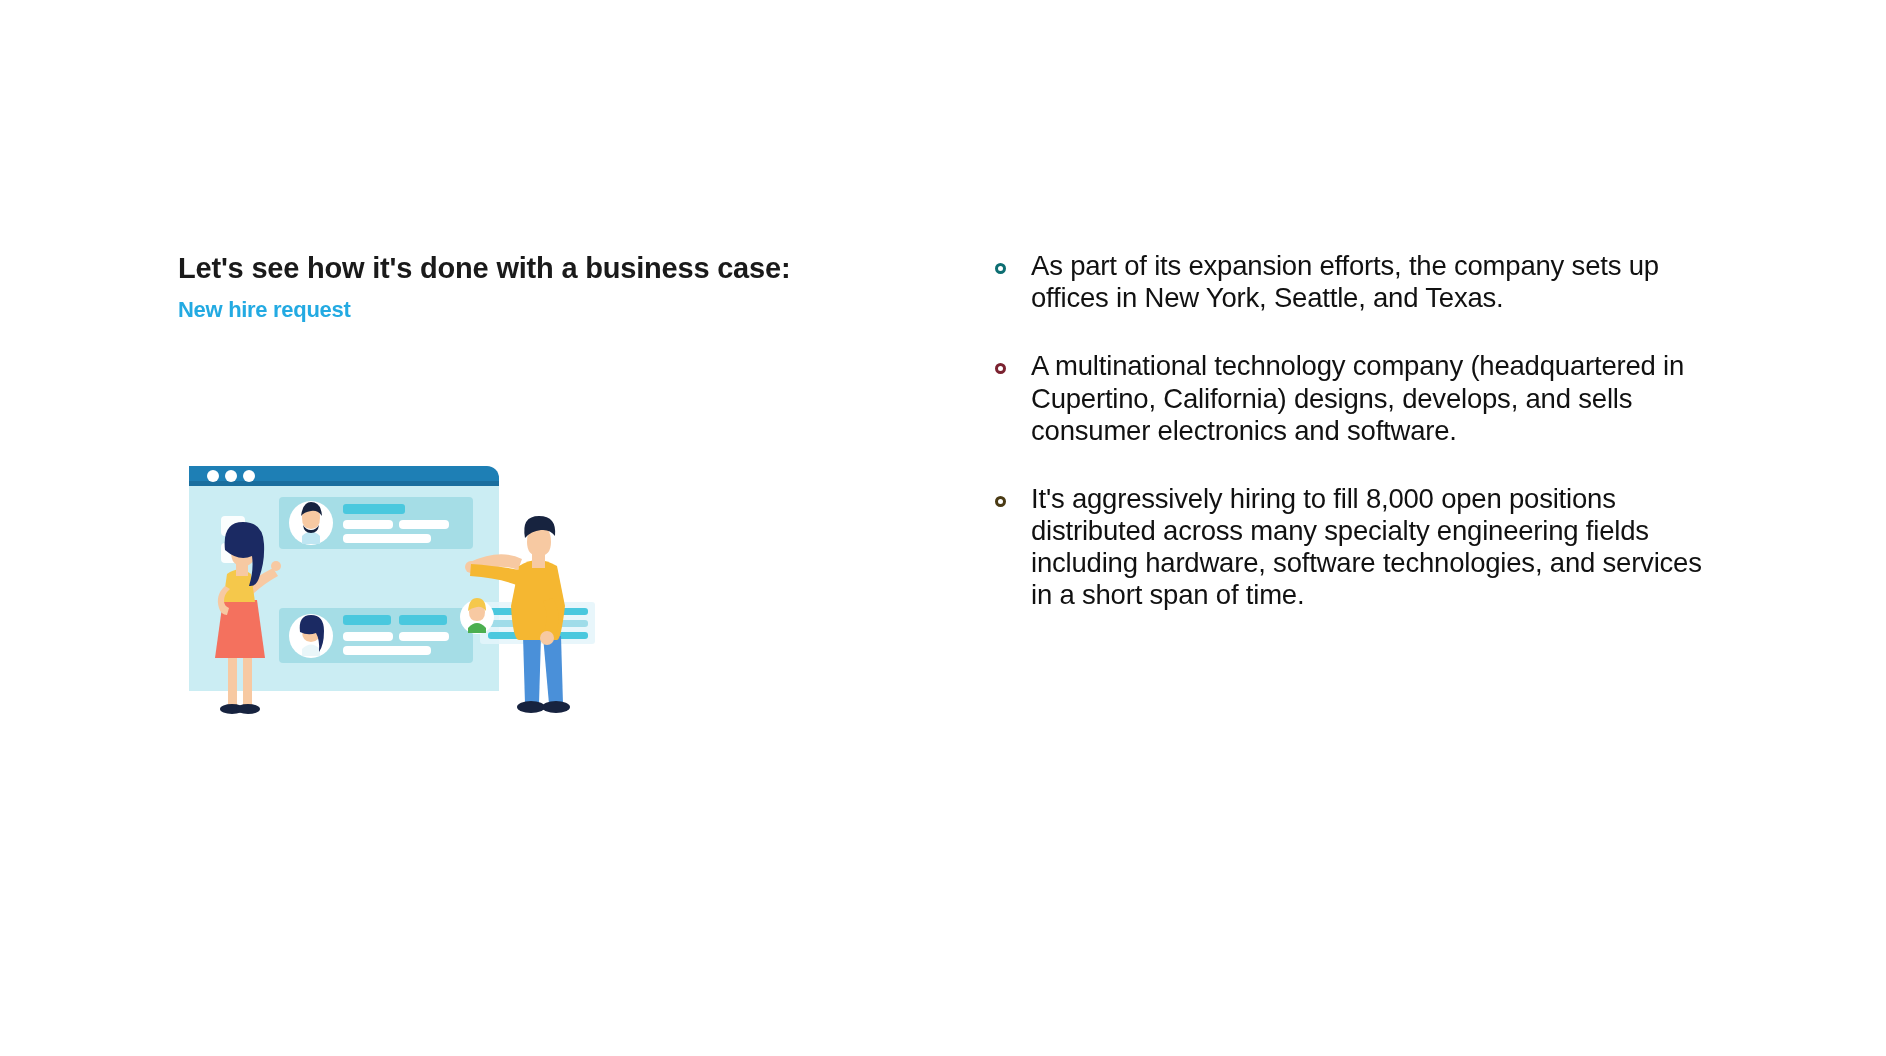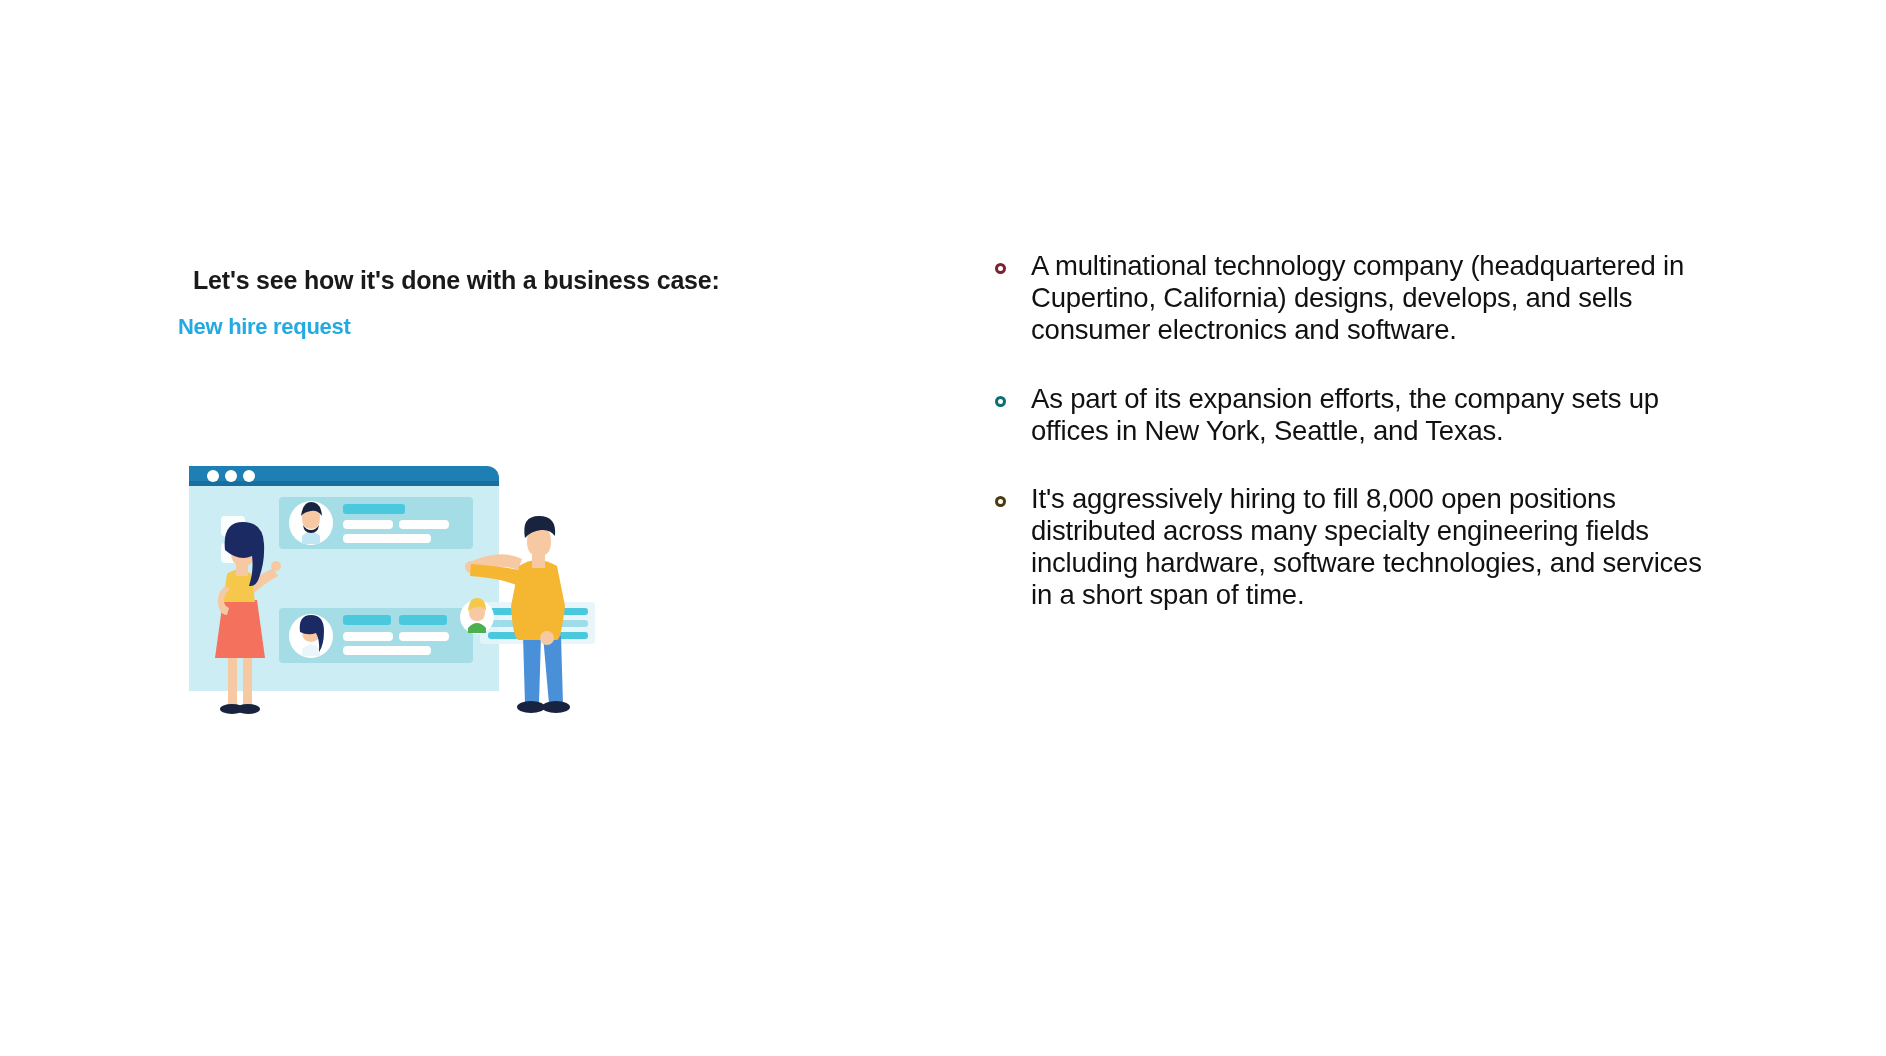--- a/index.html
+++ b/index.html
@@ -27,26 +27,26 @@
 
   
   .left-col {
     position: absolute;
     left: 178px;
     top: 248px;
     width: 640px;
   }
 
   .headline {
-    font-size: 25px;
+    font-size: 29px;
     font-weight: bold;
     line-height: 1.38;
     letter-spacing: -0.2px;
     color: #1a1a1a;
-    margin: 15px;
+    margin: 0;
     white-space: pre-line;
   }
 
   .subhead {
     font-size: 22px;
     font-weight: bold;
     line-height: 1.3;
     letter-spacing: -0.3px;
     margin: 8px 0 0 0;
     color: #23AAE2;
@@ -208,27 +208,27 @@
         <path d="M352 102 q0 -16 12 -16 q12 0 12 16 q0 14 -12 14 q-12 0 -12 -14 z" fill="#F7C9A2"></path>
 
         <path d="M350 98 q-4 -22 14 -22 q18 0 16 20 q-5 -7 -14 -6 q-10 1 -16 8 z" fill="#17233F"></path>
       </g>
     </svg>
   </div>
 
   <div class="right-col">
 
     <div class="bullet-row">
+      <span class="bullet-marker" style="border-color:#0D6E72;"></span>
+      <span class="bullet-text">As part of its expansion efforts, the company sets up offices in New York, Seattle, and Texas.</span>
+    </div>
+
+    <div class="bullet-row">
       <span class="bullet-marker" style="border-color:#7B2230;"></span>
       <span class="bullet-text">A multinational technology company (headquartered in Cupertino, California) designs, develops, and sells consumer electronics and software.</span>
-    </div>
-
-    <div class="bullet-row">
-      <span class="bullet-marker" style="border-color:#0D6E72;"></span>
-      <span class="bullet-text">As part of its expansion efforts, the company sets up offices in New York, Seattle, and Texas.</span>
     </div>
 
     <div class="bullet-row">
       <span class="bullet-marker" style="border-color:#4A3A14;"></span>
       <span class="bullet-text">It's aggressively hiring to fill 8,000 open positions distributed across many specialty engineering fields including hardware, software technologies, and services in a short span of time.</span>
     </div>
 
   </div>
 
 </div>

